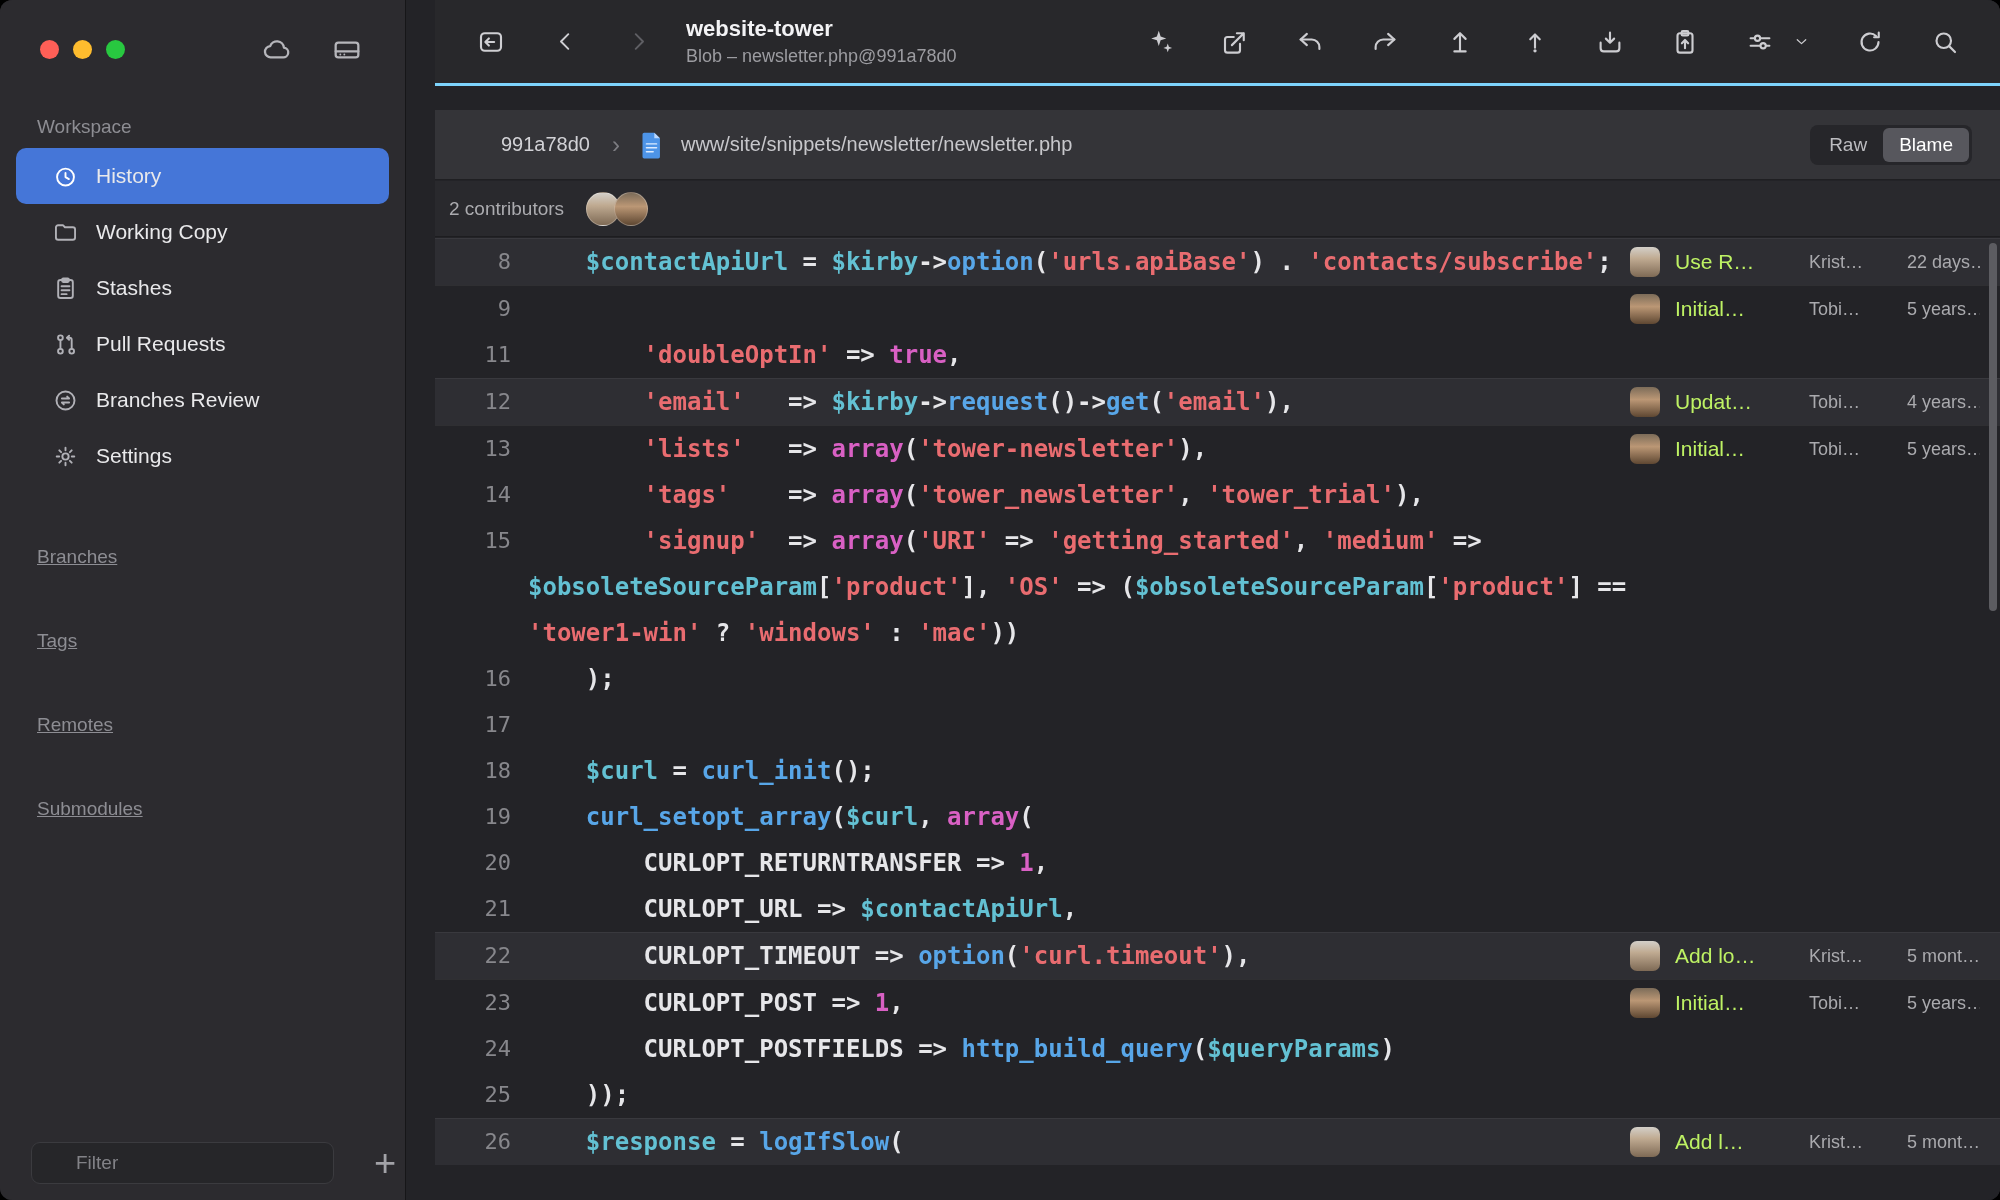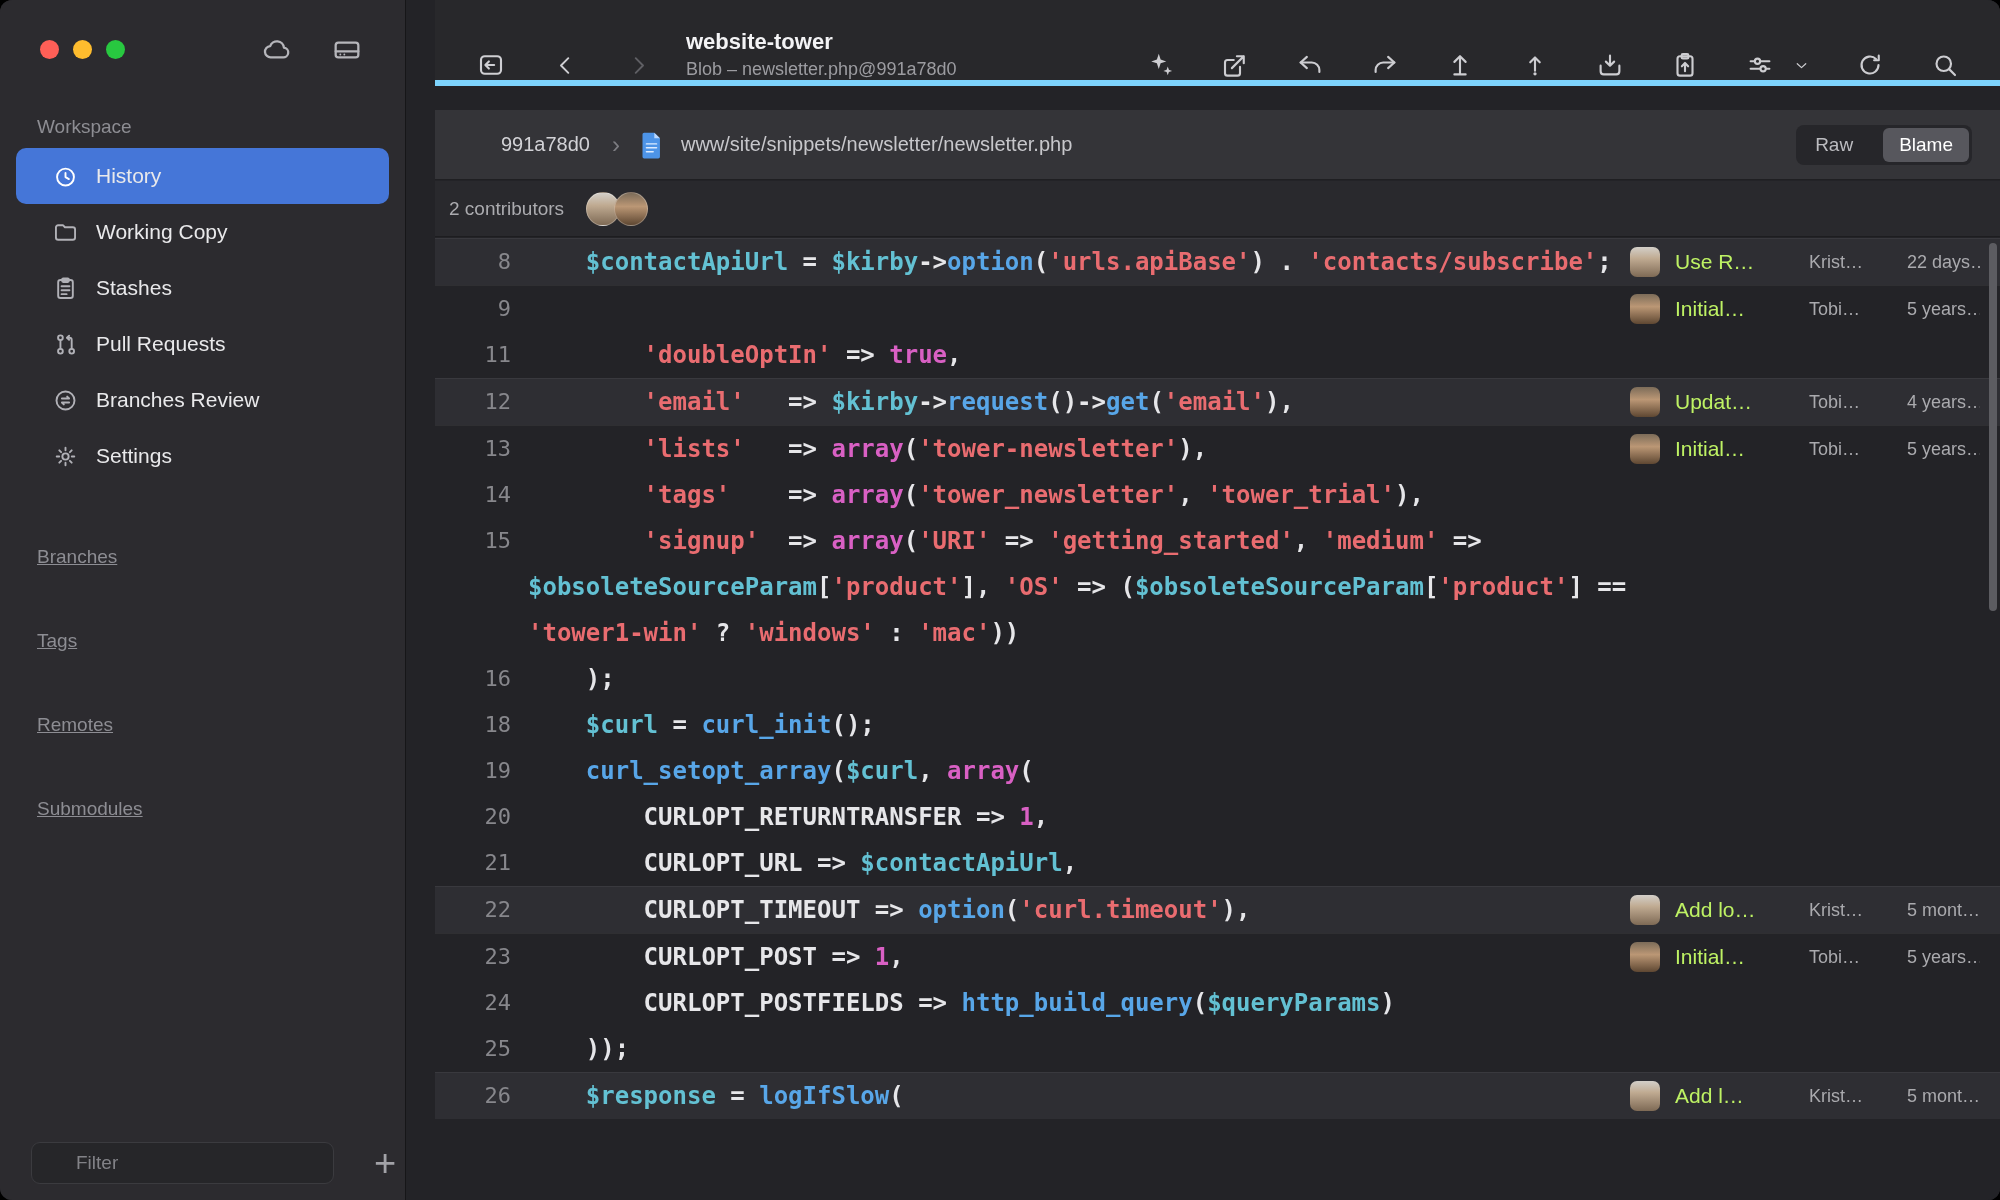--- a/index.html
+++ b/index.html
@@ -28,39 +28,39 @@
   .side-bottom { position:absolute; left:31px; right:0; bottom:16px; display:flex; align-items:center; }
   .filter-field { position:relative; width:303px; height:42px; background:#262629; border:1px solid #3b3b3f; border-radius:9px; }
   .filter-field .f-icon { position:absolute; left:10px; top:9px; width:24px; height:24px; color:#8a8a8f; }
   .filter-field input { position:absolute; inset:0; background:transparent; border:none; outline:none; color:#dcdcde; font-size:19px; padding-left:44px; font-family:"Liberation Sans", sans-serif; }
   .filter-field input::placeholder { color:#828287; }
   .add-btn { margin-left:40px; background:none; border:none; color:#a2a2a7; font-size:38px; line-height:38px; font-weight:300; cursor:default; font-family:"Liberation Sans", sans-serif; }
 
   
   .main { position:absolute; left:435px; top:0; right:0; height:1200px; background:#232327; }
 
-  .toolbar { position:absolute; left:0; right:0; top:0; height:86px; background:#28282b; border-bottom:6px solid #7dd3fc; display:flex; align-items:flex-end; }
+  .toolbar { position:absolute; left:0; right:0; top:0; height:86px; background:#28282b; border-bottom:3px solid #7dd3fc; display:flex; align-items:center; }
   .tb-left { display:flex; align-items:center; gap:46px; margin-left:41px; color:#cfcfd3; }
   .tb-left .icon { width:30px; height:30px; }
   .tb-left .icon.nav { width:27px; height:27px; }
   .tb-left .icon.disabled { color:#5f5f64; }
   .tb-title { margin-left:34px; }
   .tb-title .title { color:#f3f3f5; font-size:22px; font-weight:700; }
   .tb-title .subtitle { color:#9c9ca1; font-size:18px; margin-top:4px; }
   .tb-icons { margin-left:auto; margin-right:40px; display:flex; align-items:center; gap:45px; color:#cdcdd1; }
   .tb-icons .icon-btn { width:30px; height:30px; background:none; border:none; color:inherit; padding:0; cursor:default; }
   .tb-icons .icon-btn svg { display:block; width:100%; height:100%; }
   .tb-icons .icon-btn.sm { width:17px; height:17px; margin-left:-27px; }
 
   .crumbbar { position:absolute; left:0; right:0; top:110px; height:70px; background:#343438; border-bottom:1px solid #1f1f22; display:flex; align-items:center; padding-left:66px; }
   .crumbbar .commit { color:#d2d2d6; font-size:20px; }
   .crumbbar .crumb-sep { color:#7d7d82; font-size:24px; margin:0 18px 0 22px; }
   .crumbbar .file-ic { width:27px; height:30px; margin-right:16px; }
   .crumbbar .path { color:#c7c7cb; font-size:20px; }
-  .view-switch { margin-left:auto; margin-right:28px; display:flex; align-items:flex-start; background:#26262a; border-radius:8px; padding:3px; gap:14px; }
+  .view-switch { margin-left:auto; margin-right:28px; display:flex; align-items:flex-start; background:#26262a; border-radius:8px; padding:3px; gap:0; }
   .view-seg { font-size:19px; color:#bcbcc0; padding:6px 16px; border-radius:6px; cursor:default; }
   .view-seg.active { background:#57575d; color:#ffffff; }
 
   .contribbar { position:absolute; left:0; right:0; top:181px; height:56px; background:#29292d; border-bottom:1px solid #1d1d20; display:flex; align-items:center; padding-left:14px; }
   .contrib-label { color:#ababaf; font-size:19px; }
   .contrib-avatars { display:flex; margin-left:22px; }
   .contrib-avatars .avatar { width:34px; height:34px; border-radius:50%; border:1px solid rgba(255,255,255,.25); }
   .contrib-avatars .avatar + .avatar { margin-left:-6px; }
 
   
@@ -372,20 +372,25 @@
           <span class="gutter">15</span>
           <div class="code"><span class="tok-p">        </span><span class="tok-s">'signup'</span><span class="tok-p">  =&gt; </span><span class="tok-k">array</span><span class="tok-p">(</span><span class="tok-s">'URI'</span><span class="tok-p"> =&gt; </span><span class="tok-s">'getting_started'</span><span class="tok-p">, </span><span class="tok-s">'medium'</span><span class="tok-p"> =&gt; </span><span class="tok-v">$obsoleteSourceParam</span><span class="tok-p">[</span><span class="tok-s">'product'</span><span class="tok-p">], </span><span class="tok-s">'OS'</span><span class="tok-p"> =&gt; (</span><span class="tok-v">$obsoleteSourceParam</span><span class="tok-p">[</span><span class="tok-s">'product'</span><span class="tok-p">] == </span><span class="tok-s">'tower1-win'</span><span class="tok-p"> ? </span><span class="tok-s">'windows'</span><span class="tok-p"> : </span><span class="tok-s">'mac'</span><span class="tok-p">))</span></div>
           <div class="anno"></div>
         </div>
         <div class="code-row shade-dark">
           <span class="gutter">16</span>
           <div class="code"><span class="tok-p">    );</span></div>
           <div class="anno"></div>
         </div>
         <div class="code-row shade-dark">
+          <span class="gutter">17</span>
+          <div class="code">&nbsp;</div>
+          <div class="anno"></div>
+        </div>
+        <div class="code-row shade-dark">
           <span class="gutter">18</span>
           <div class="code"><span class="tok-p">    </span><span class="tok-v">$curl</span><span class="tok-p"> = </span><span class="tok-f">curl_init</span><span class="tok-p">();</span></div>
           <div class="anno"></div>
         </div>
         <div class="code-row shade-dark">
           <span class="gutter">19</span>
           <div class="code"><span class="tok-p">    </span><span class="tok-f">curl_setopt_array</span><span class="tok-p">(</span><span class="tok-v">$curl</span><span class="tok-p">, </span><span class="tok-k">array</span><span class="tok-p">(</span></div>
           <div class="anno"></div>
         </div>
         <div class="code-row shade-dark">

